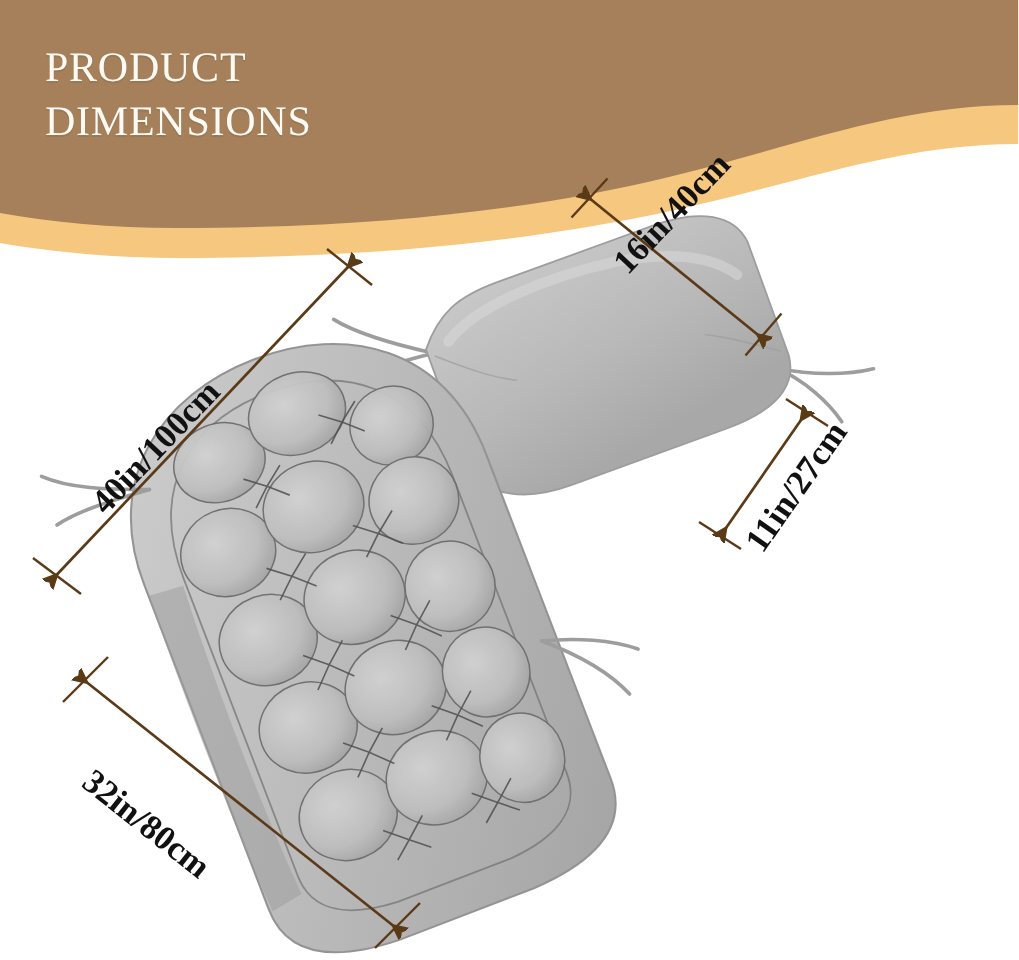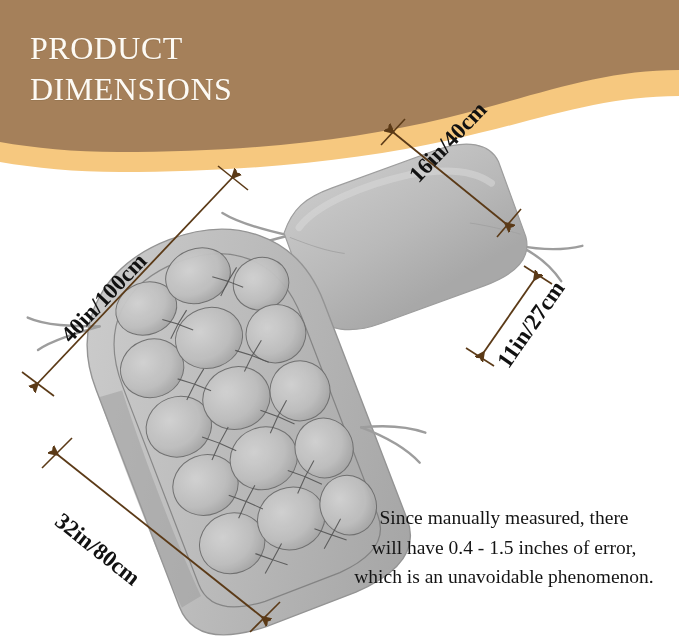--- a/index.html
+++ b/index.html
@@ -25,21 +25,21 @@
     width: 679px; height: 175px;
     overflow: hidden;
   }
   #header-svg { display: block; }
 
   #header-title {
     position: absolute;
     left: 30px;
     top: 28px;
     color: #fdfaf4;
-    font-size: 32px;
+    font-size: 28px;
     line-height: 1.28;
     letter-spacing: 0.5px;
     font-weight: 400;
     font-family: "Liberation Serif", "DejaVu Serif", serif;
     white-space: pre-line;
     text-shadow: 0 1px 0 rgba(120,90,60,0.25);
   }
 
   
   #illustration {
@@ -274,17 +274,14 @@
   </svg>
 
   <div class="dim-label" id="dim-label-length">40in/100cm</div>
 
   <div class="dim-label" id="dim-label-width">32in/80cm</div>
 
   <div class="dim-label" id="dim-label-pillow-length">16in/40cm</div>
 
   <div class="dim-label" id="dim-label-pillow-width">11in/27cm</div>
 
-  <div id="disclaimer">Since manually measured, there
-will have 0.4 - 1.5 inches of error,
-which is an unavoidable phenomenon.</div>
 
 </div>
 
 </body></html>

